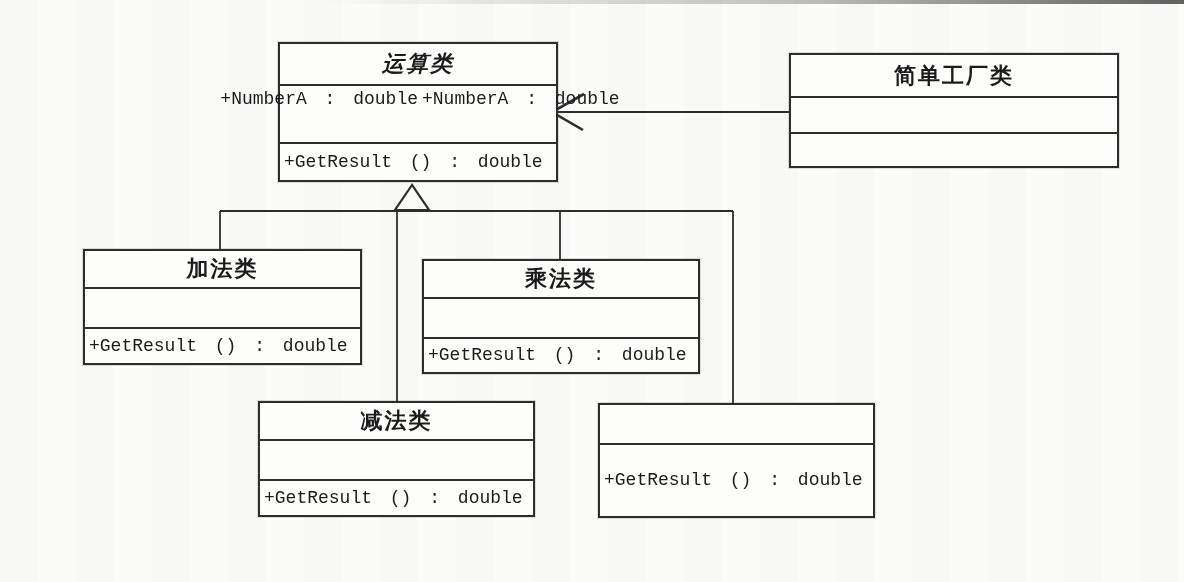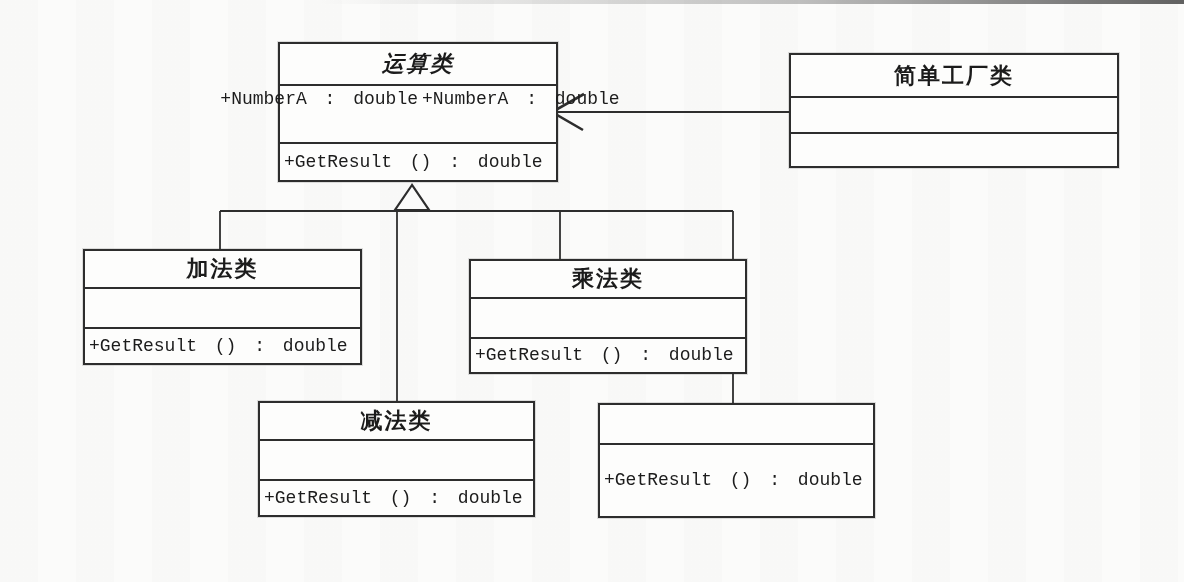--- a/index.html
+++ b/index.html
@@ -119,21 +119,21 @@
   </div>
 
   <div class="uml-class" style="left:83px; top:249px; width:279px; height:116px;">
     <div class="uml-title" style="height:38px;">加法类</div>
     <div class="uml-attrs" style="height:40px;"></div>
     <div class="uml-methods">
       <div class="member">+GetResult () : double</div>
     </div>
   </div>
 
-  <div class="uml-class" style="left:422px; top:259px; width:278px; height:115px;margin-left:47px;">
+  <div class="uml-class" style="left:422px; top:259px; width:278px; height:115px;">
     <div class="uml-title" style="height:38px;">乘法类</div>
     <div class="uml-attrs" style="height:40px;"></div>
     <div class="uml-methods">
       <div class="member">+GetResult () : double</div>
     </div>
   </div>
 
   <div class="uml-class" style="left:258px; top:401px; width:277px; height:116px;">
     <div class="uml-title" style="height:38px;">减法类</div>
     <div class="uml-attrs" style="height:40px;"></div>

